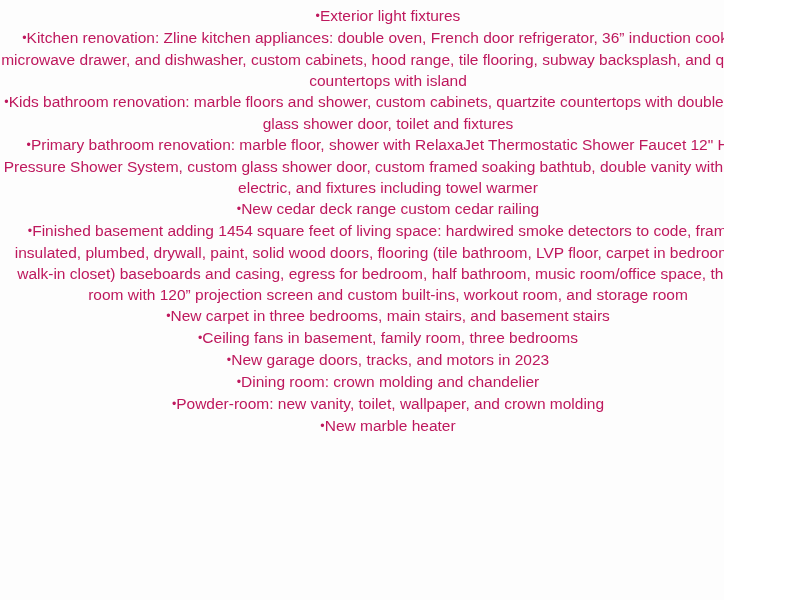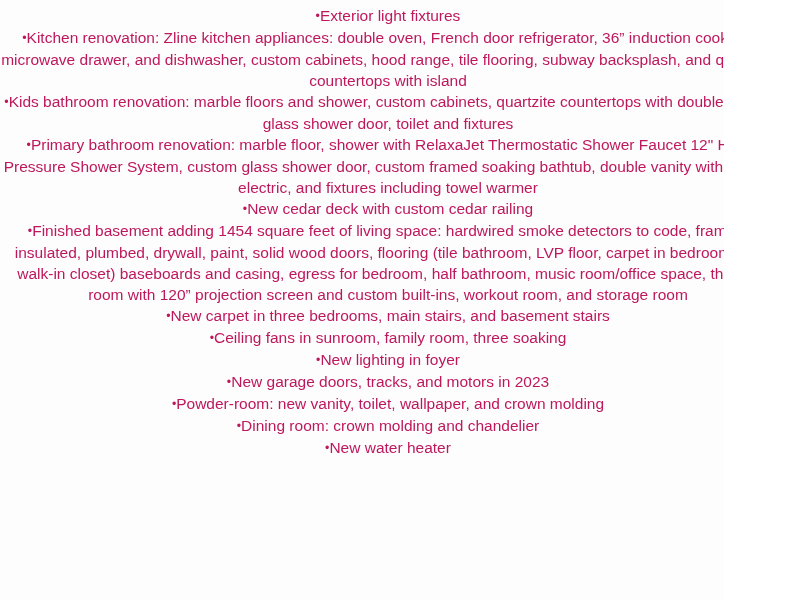--- a/index.html
+++ b/index.html
@@ -37,23 +37,22 @@
 </style>
 </head>
 <body>
 
 <div class="page">
   <div class="content">
     <p class="item"><span class="bullet">•</span><span>Exterior light fixtures</span></p>
     <p class="item"><span class="bullet">•</span><span>Kitchen renovation: Zline kitchen appliances: double oven, French door refrigerator, 36” induction cooktop, microwave drawer, and dishwasher, custom cabinets, hood range, tile flooring, subway backsplash, and quartzite countertops with island</span></p>
     <p class="item"><span class="bullet">•</span><span>Kids bathroom renovation: marble floors and shower, custom cabinets, quartzite countertops with double vanity, glass shower door, toilet and fixtures</span></p>
     <p class="item"><span class="bullet">•</span><span>Primary bathroom renovation: marble floor, shower with RelaxaJet Thermostatic Shower Faucet 12" High Pressure Shower System, custom glass shower door, custom framed soaking bathtub, double vanity with built in electric, and fixtures including towel warmer</span></p>
-    <p class="item"><span class="bullet">•</span><span>New cedar deck with custom cedar railing</span></p>
+    <p class="item"><span class="bullet">•</span><span>New cedar deck range custom cedar railing</span></p>
     <p class="item"><span class="bullet">•</span><span>Finished basement adding 1454 square feet of living space: hardwired smoke detectors to code, framed, insulated, plumbed, drywall, paint, solid wood doors, flooring (tile bathroom, LVP floor, carpet in bedroom and walk-in closet) baseboards and casing, egress for bedroom, half bathroom, music room/office space, theater room with 120” projection screen and custom built-ins, workout room, and storage room</span></p>
     <p class="item"><span class="bullet">•</span><span>New carpet in three bedrooms, main stairs, and basement stairs</span></p>
-    <p class="item"><span class="bullet">•</span><span>Ceiling fans in sunroom, family room, three soaking</span></p>
-    <p class="item"><span class="bullet">•</span><span>New lighting in foyer</span></p>
+    <p class="item"><span class="bullet">•</span><span>Ceiling fans in basement, family room, three bedrooms</span></p>
     <p class="item"><span class="bullet">•</span><span>New garage doors, tracks, and motors in 2023</span></p>
+    <p class="item"><span class="bullet">•</span><span>Dining room: crown molding and chandelier</span></p>
     <p class="item"><span class="bullet">•</span><span>Powder-room: new vanity, toilet, wallpaper, and crown molding</span></p>
-    <p class="item"><span class="bullet">•</span><span>Dining room: crown molding and chandelier</span></p>
-    <p class="item"><span class="bullet">•</span><span>New water heater</span></p>
+    <p class="item"><span class="bullet">•</span><span>New marble heater</span></p>
   </div>
 </div>
 
 </body></html>

